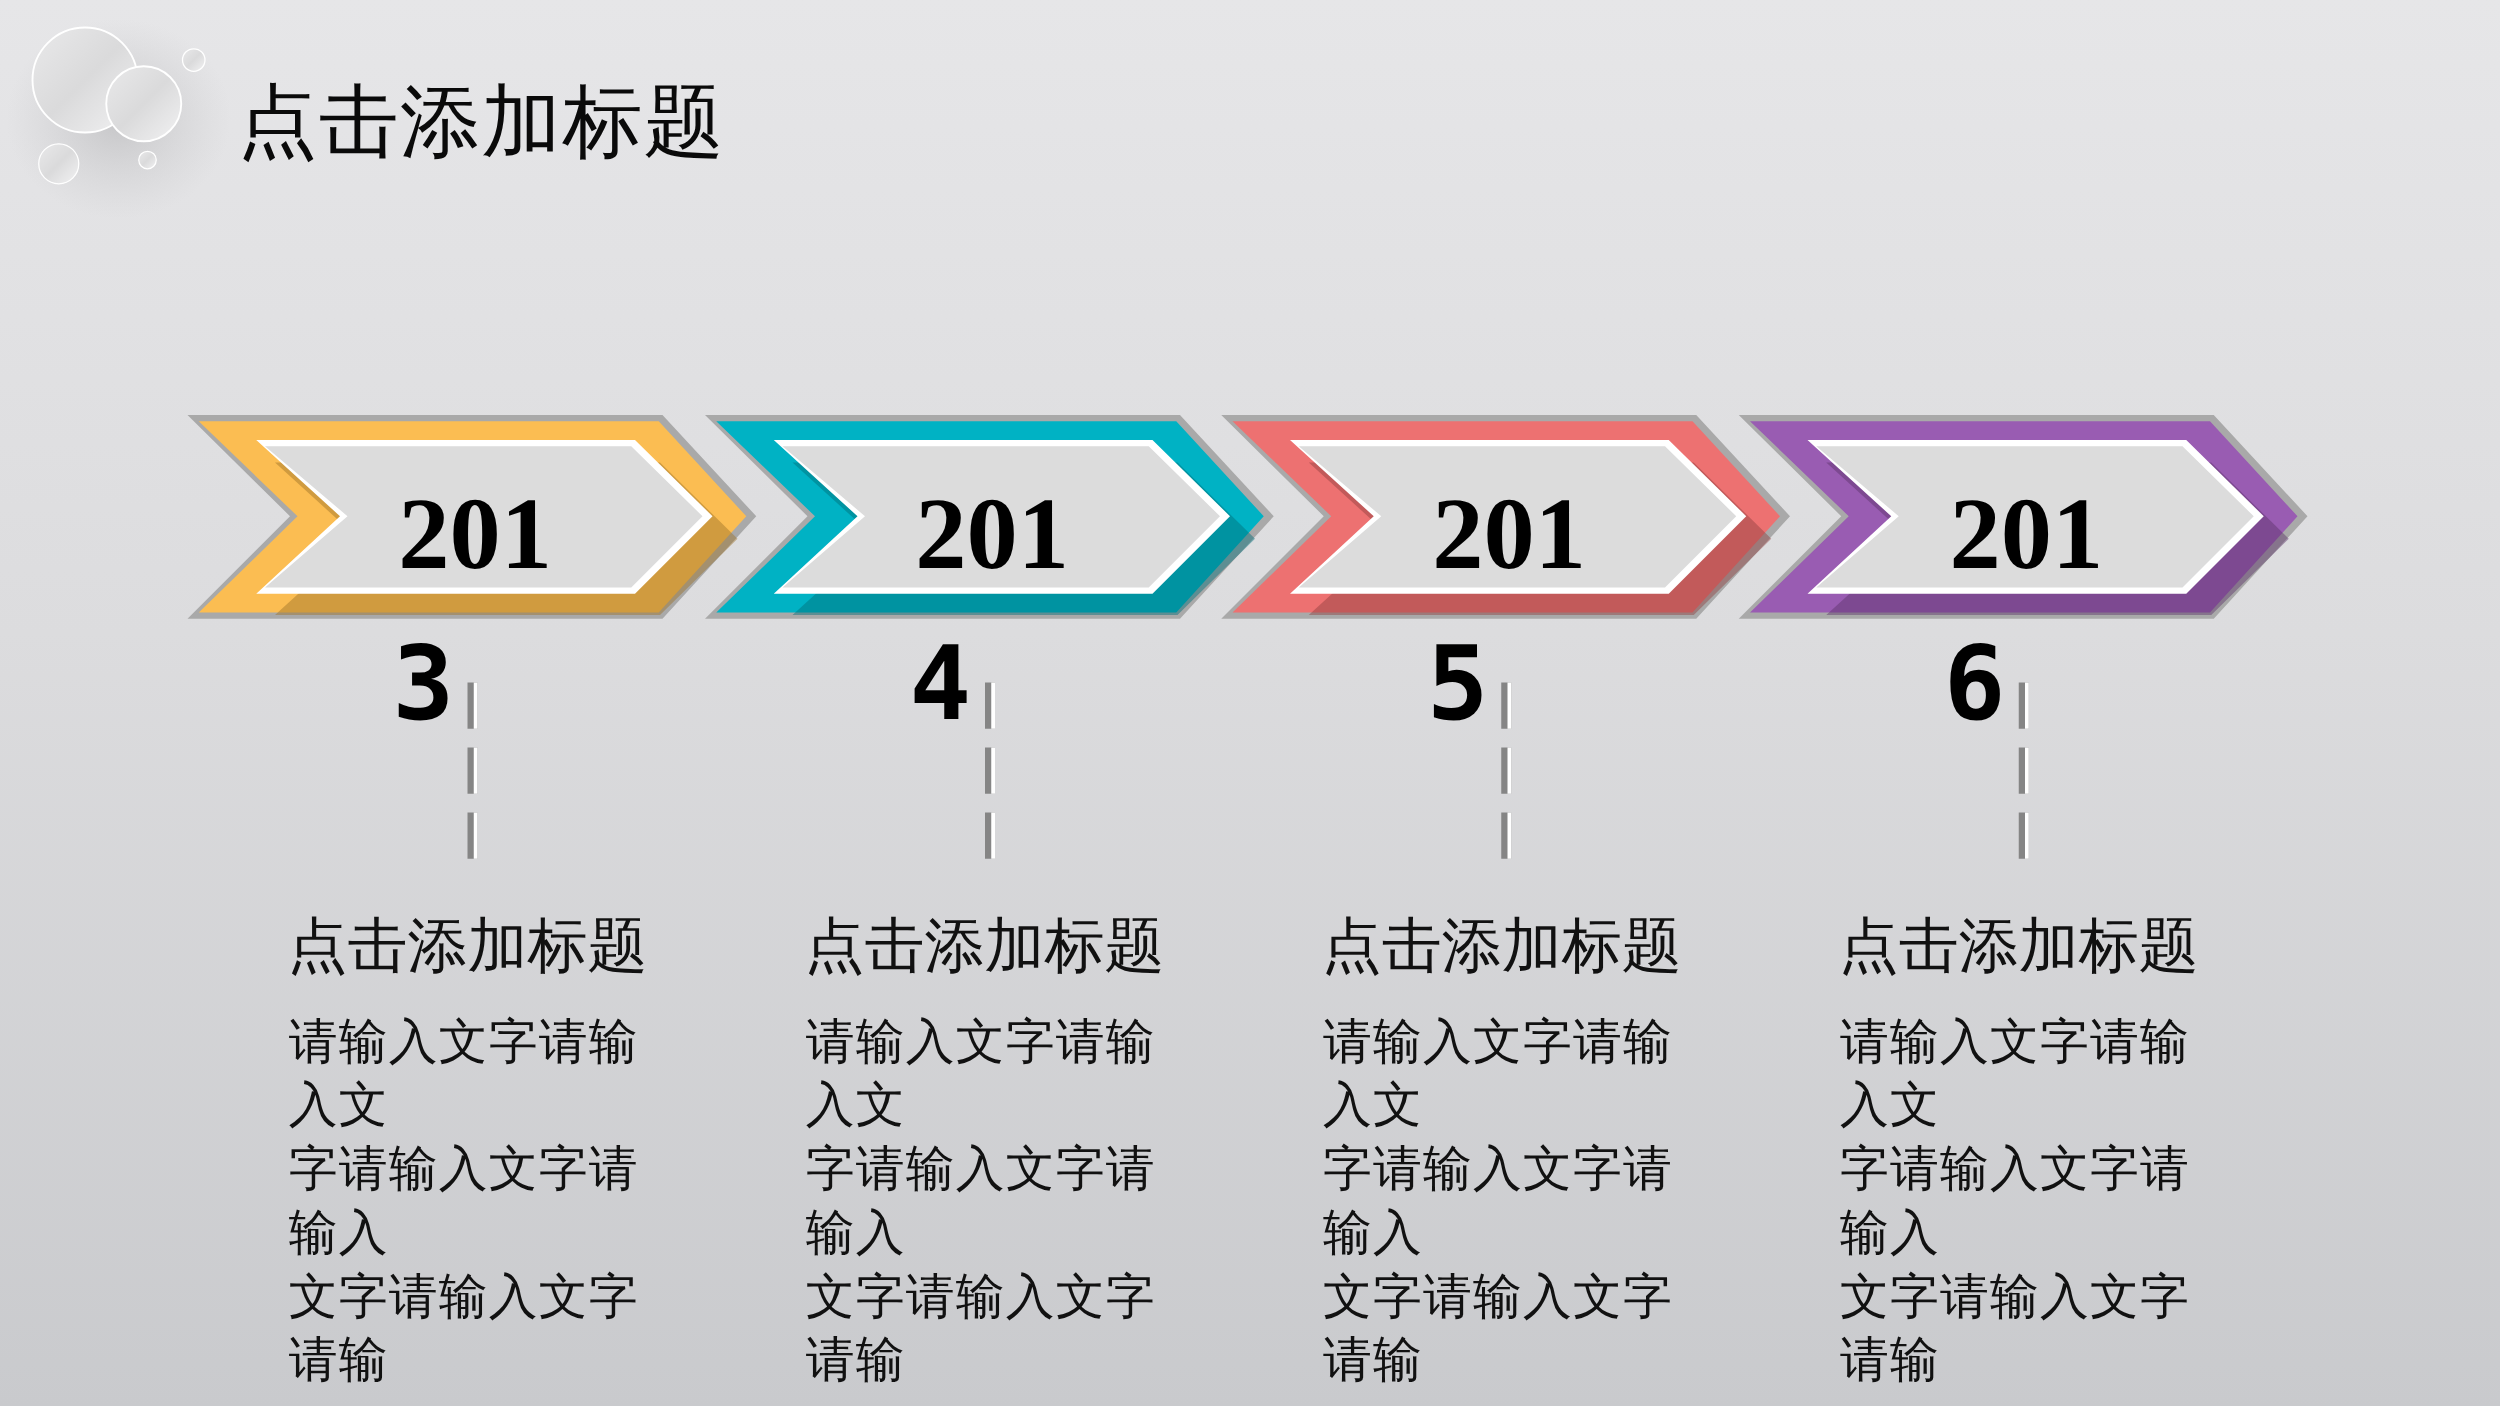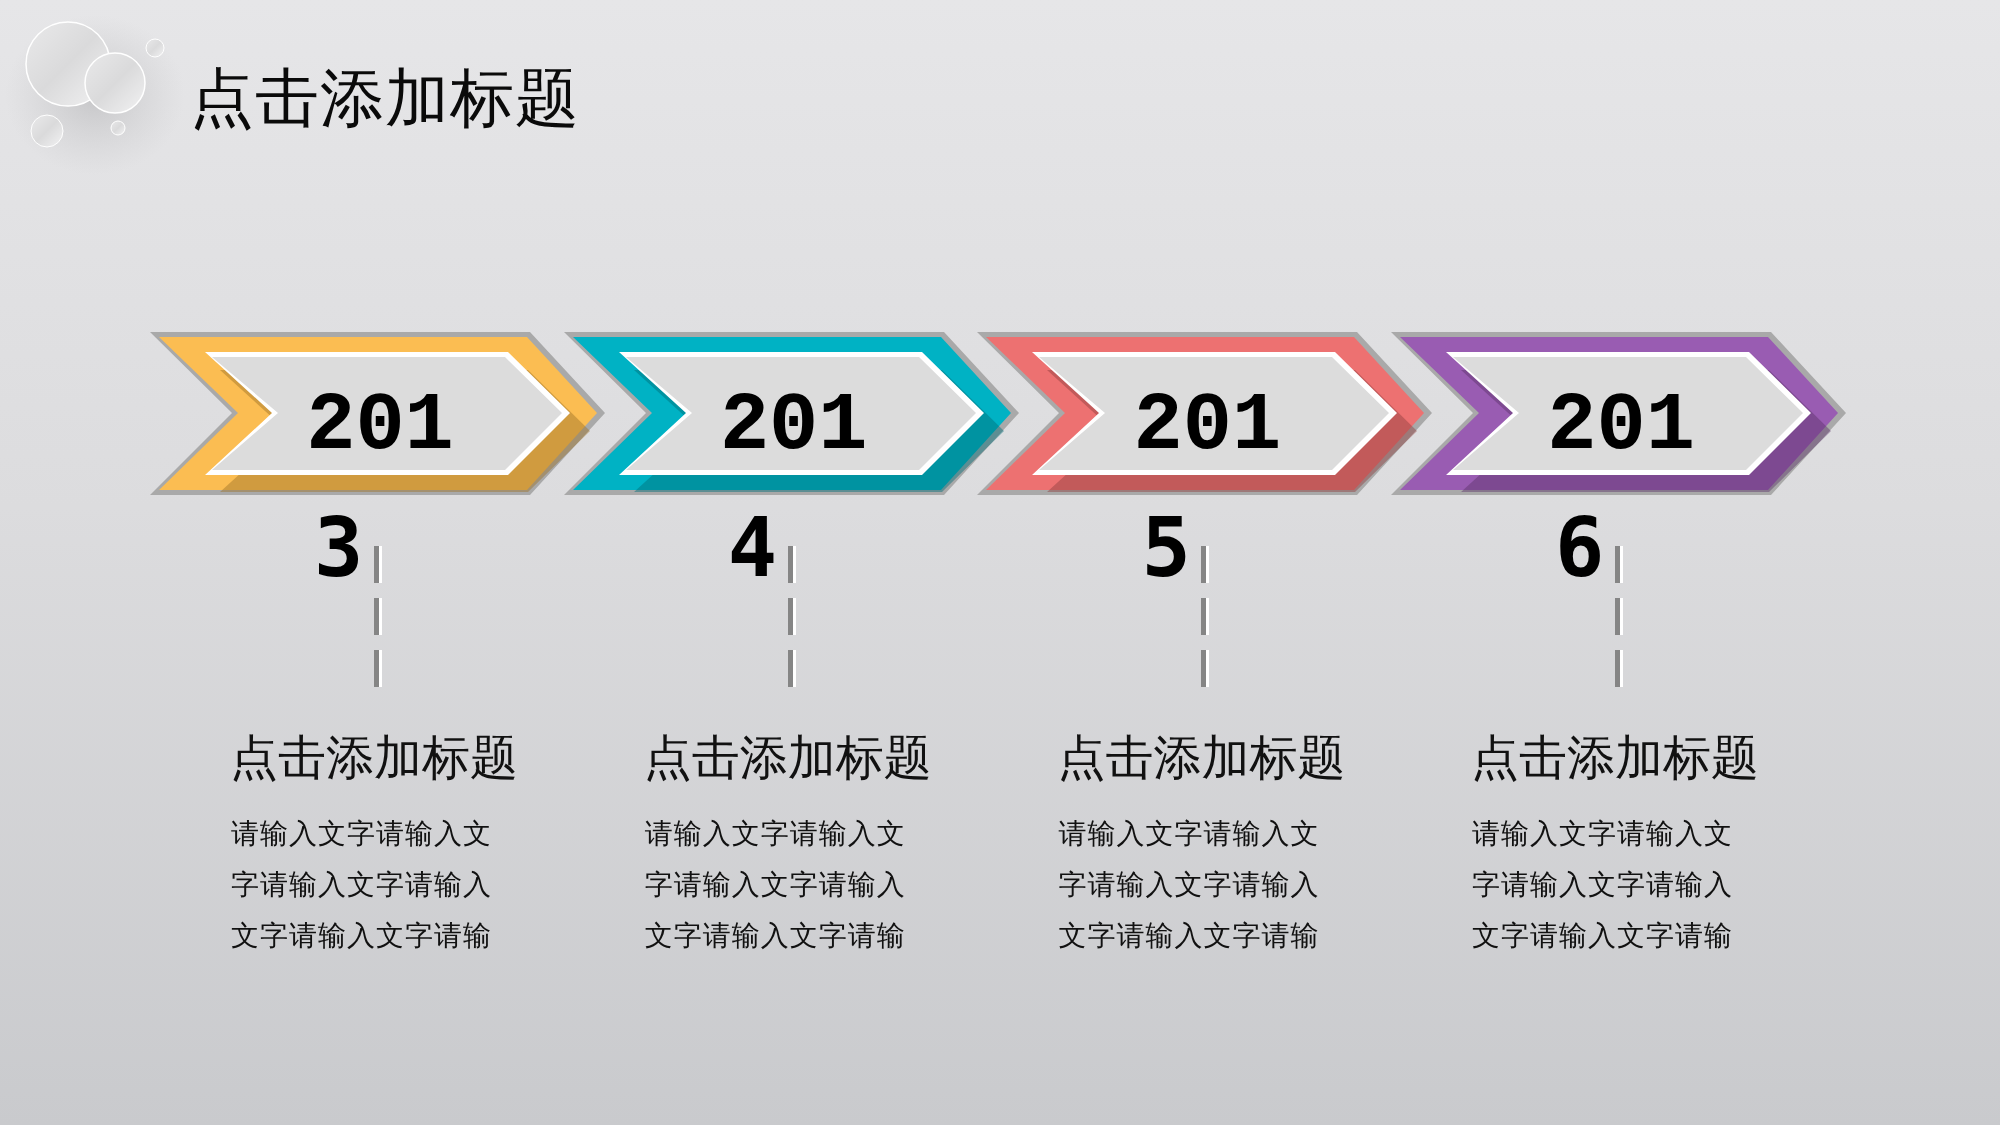--- a/index.html
+++ b/index.html
@@ -11,38 +11,38 @@
   .deco { position: absolute; left: 0; top: 0; width: 200px; height: 180px; }
   .page-title {
     position: absolute; left: 190px; top: 58px;
     font-size: 64px; line-height: 80px; color: #0a0a0a; letter-spacing: 1px;
     font-family: "DejaVu Sans", sans-serif;
   }
   .step { position: absolute; top: 0; width: 470px; height: 1125px; }
   .chev { position: absolute; left: 0; top: 332px; width: 470px; height: 170px; overflow: visible; }
   .year-top {
     position: absolute; top: 382px; width: 460px; left: 0; text-align: center;
-    font-family: Liberation Mono, monospace; font-weight: bold;
+    font-family: Liberation Serif, serif; font-weight: bold;
     font-size: 82px; line-height: 90px; color: #000; padding-left: 0;
   }
   .year-bottom {
     position: absolute; top: 503px; font-family: "DejaVu Sans Mono", "Liberation Mono", monospace;
     font-weight: bold; font-size: 82px; line-height: 90px; color: #000;
   }
   .dash { position: absolute; top: 546px; width: 8px; height: 142px; }
   .dash i {
     position: absolute; left: 0; width: 5px; height: 37px; background: #858585;
     border-right: 3px solid #ffffff; box-sizing: border-box; width: 8px;
   }
   .sub-title {
     position: absolute; top: 727px; font-size: 48px; line-height: 60px; color: #111;
     white-space: nowrap;
   }
   .body-text {
-    position: absolute; top: 808px; width: 310px; font-size: 28px; line-height: 51px; color: #111;
+    position: absolute; top: 808px; width: 310px; font-size: 39px; line-height: 51px; color: #111;
     letter-spacing: 1px;
   }
 </style>
 </head>
 <body>
 
 <svg class="deco" viewBox="0 0 200 180">
   <defs>
     <linearGradient id="bub" x1="0" y1="0" x2="1" y2="1">
       <stop offset="0" stop-color="#e9e9ea"></stop>

